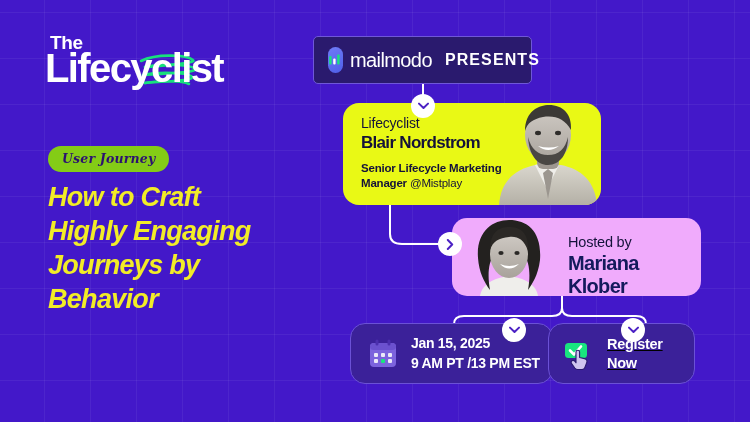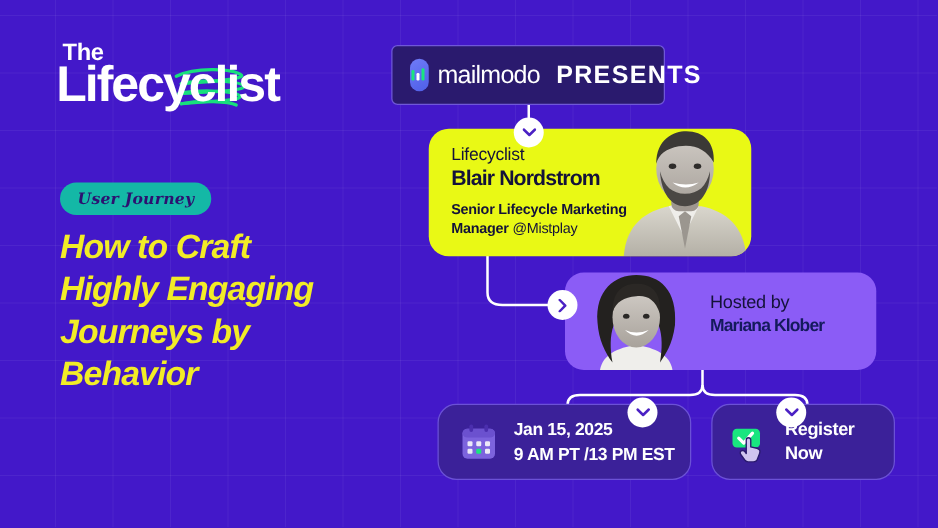--- a/index.html
+++ b/index.html
@@ -33,21 +33,21 @@
   }
   .logo-main {
     position:absolute; left:0px; top:18px;
     color:#ffffff; font-size:40px; font-weight:700; letter-spacing:-1.6px;
     line-height:1;
   }
   .logo-scribble { position:absolute; left:86px; top:22px; }
 
   .pill {
     position:absolute; left:48px; top:146px;
-    background:#14b8a6; color:#2c1170;
+    background:#84cc16; color:#2c1170;
     border-radius:999px;
     padding:5px 14px 6px;
     font-size:12.5px; font-weight:700;
     font-family:"DejaVu Serif", serif;
     font-style:italic; letter-spacing:.2px;
   }
 
   .headline {
     position:absolute; left:48px; top:180px; width:280px;
     color:#f2ec27; font-size:27px; font-weight:700;
@@ -78,21 +78,21 @@
     display:flex; align-items:center;
     padding-left:14px; gap:7px;
   }
   .mm-icon {
     width:26px; height:26px; border-radius:8px;
     background:linear-gradient(150deg,#6f7bf7,#4f5fe8);
     display:flex; align-items:center; justify-content:center;
   }
   .mm-word { color:#ffffff; font-size:20px; font-weight:400; letter-spacing:-.6px; }
   .mm-presents {
-    color:#ffffff; font-size:20px; font-weight:700;
+    color:#ffffff; font-size:16px; font-weight:700;
     letter-spacing:1.1px; margin-left:6px;
   }
 
   
   .speaker-card {
     position:absolute; left:343px; top:103px;
     width:258px; height:102px;
     background:#e9f915;
     border-radius:16px;
     overflow:hidden;
@@ -114,50 +114,51 @@
   .sp-title .light { font-weight:400; }
   .sp-photo {
     position:absolute; right:0px; bottom:0; width:110px; height:102px;
     overflow:hidden;
   }
 
   
   .host-card {
     position:absolute; left:452px; top:218px;
     width:249px; height:78px;
-    background:#8b5cf6;
+    background:#f0abfc;
     border-radius:15px;
     overflow:hidden;
     display:flex; align-items:flex-end;
   }
   .host-photo { position:absolute; left:14px; bottom:0; width:86px; height:78px; overflow:hidden; }
   .host-text { position:absolute; left:116px; top:16px; }
   .host-label { color:#14123a; font-size:14.5px; font-weight:400; letter-spacing:-.2px; }
-  .host-name { color:#141a5c; font-size:14px; font-weight:700; letter-spacing:-.7px; margin-top:2px; }
+  .host-name { color:#141a5c; font-size:20px; font-weight:700; letter-spacing:-.7px; margin-top:2px; }
 
   
   .date-card {
     position:absolute; left:350px; top:323px;
     width:203px; height:61px;
     background:#3b2199;
     border:1.5px solid #6b51d6;
     border-radius:15px;
     display:flex; align-items:center; gap:12px;
     padding-left:16px;
   }
   .date-text { color:#ffffff; font-size:14px; font-weight:700; line-height:1.38; letter-spacing:-.3px; }
 
   .reg-card {
-    position:absolute; left:569px; top:323px;
+    position:absolute; left:548px; top:323px;
     width:147px; height:61px;
     background:#3b2199;
     border:1.5px solid #6b51d6;
     border-radius:15px;
     display:flex; align-items:center; gap:10px;
     padding-left:14px;
+    text-decoration:underline;
   }
   .reg-text { color:#ffffff; font-size:14.5px; font-weight:700; line-height:1.25; letter-spacing:-.3px; }
 </style>
 </head>
 <body>
 
 <div id="stage">
   <div class="grid"></div>
 
   <div class="logo-wrap">

